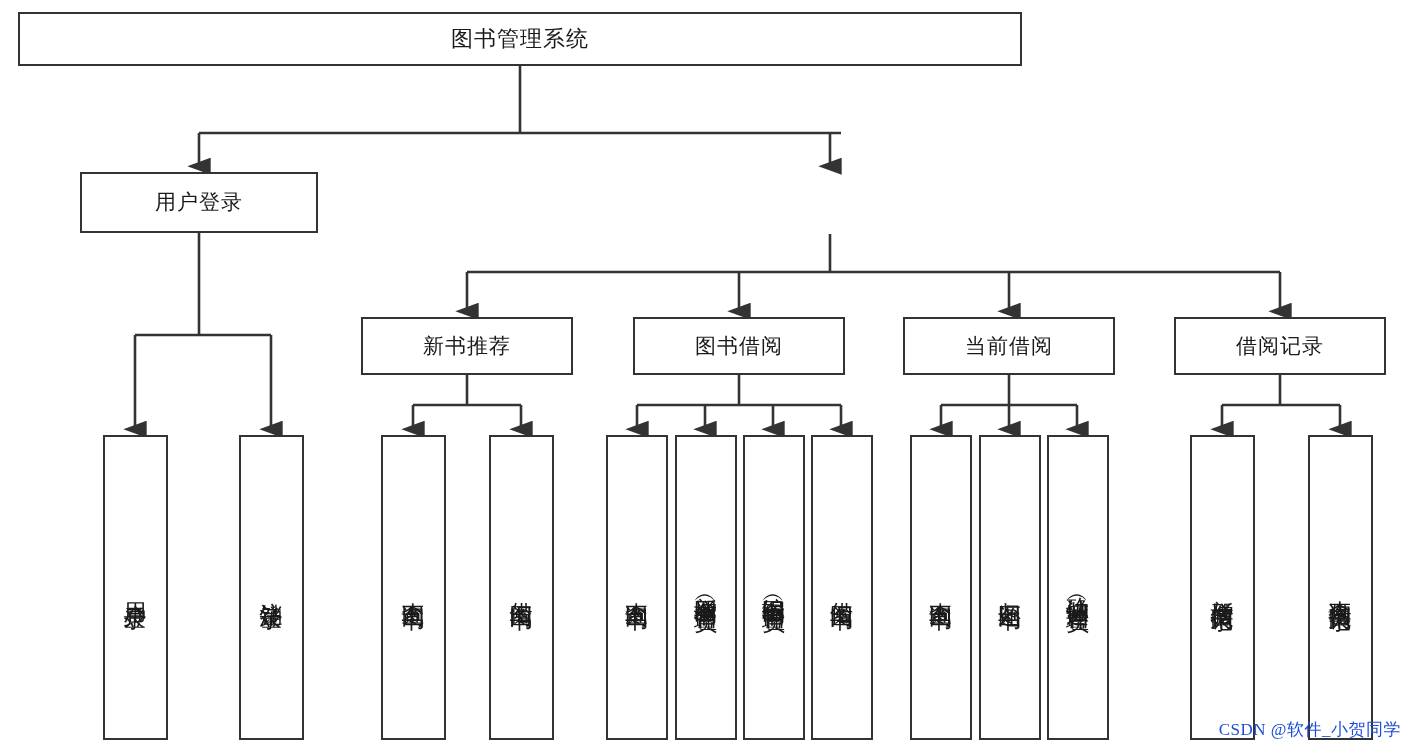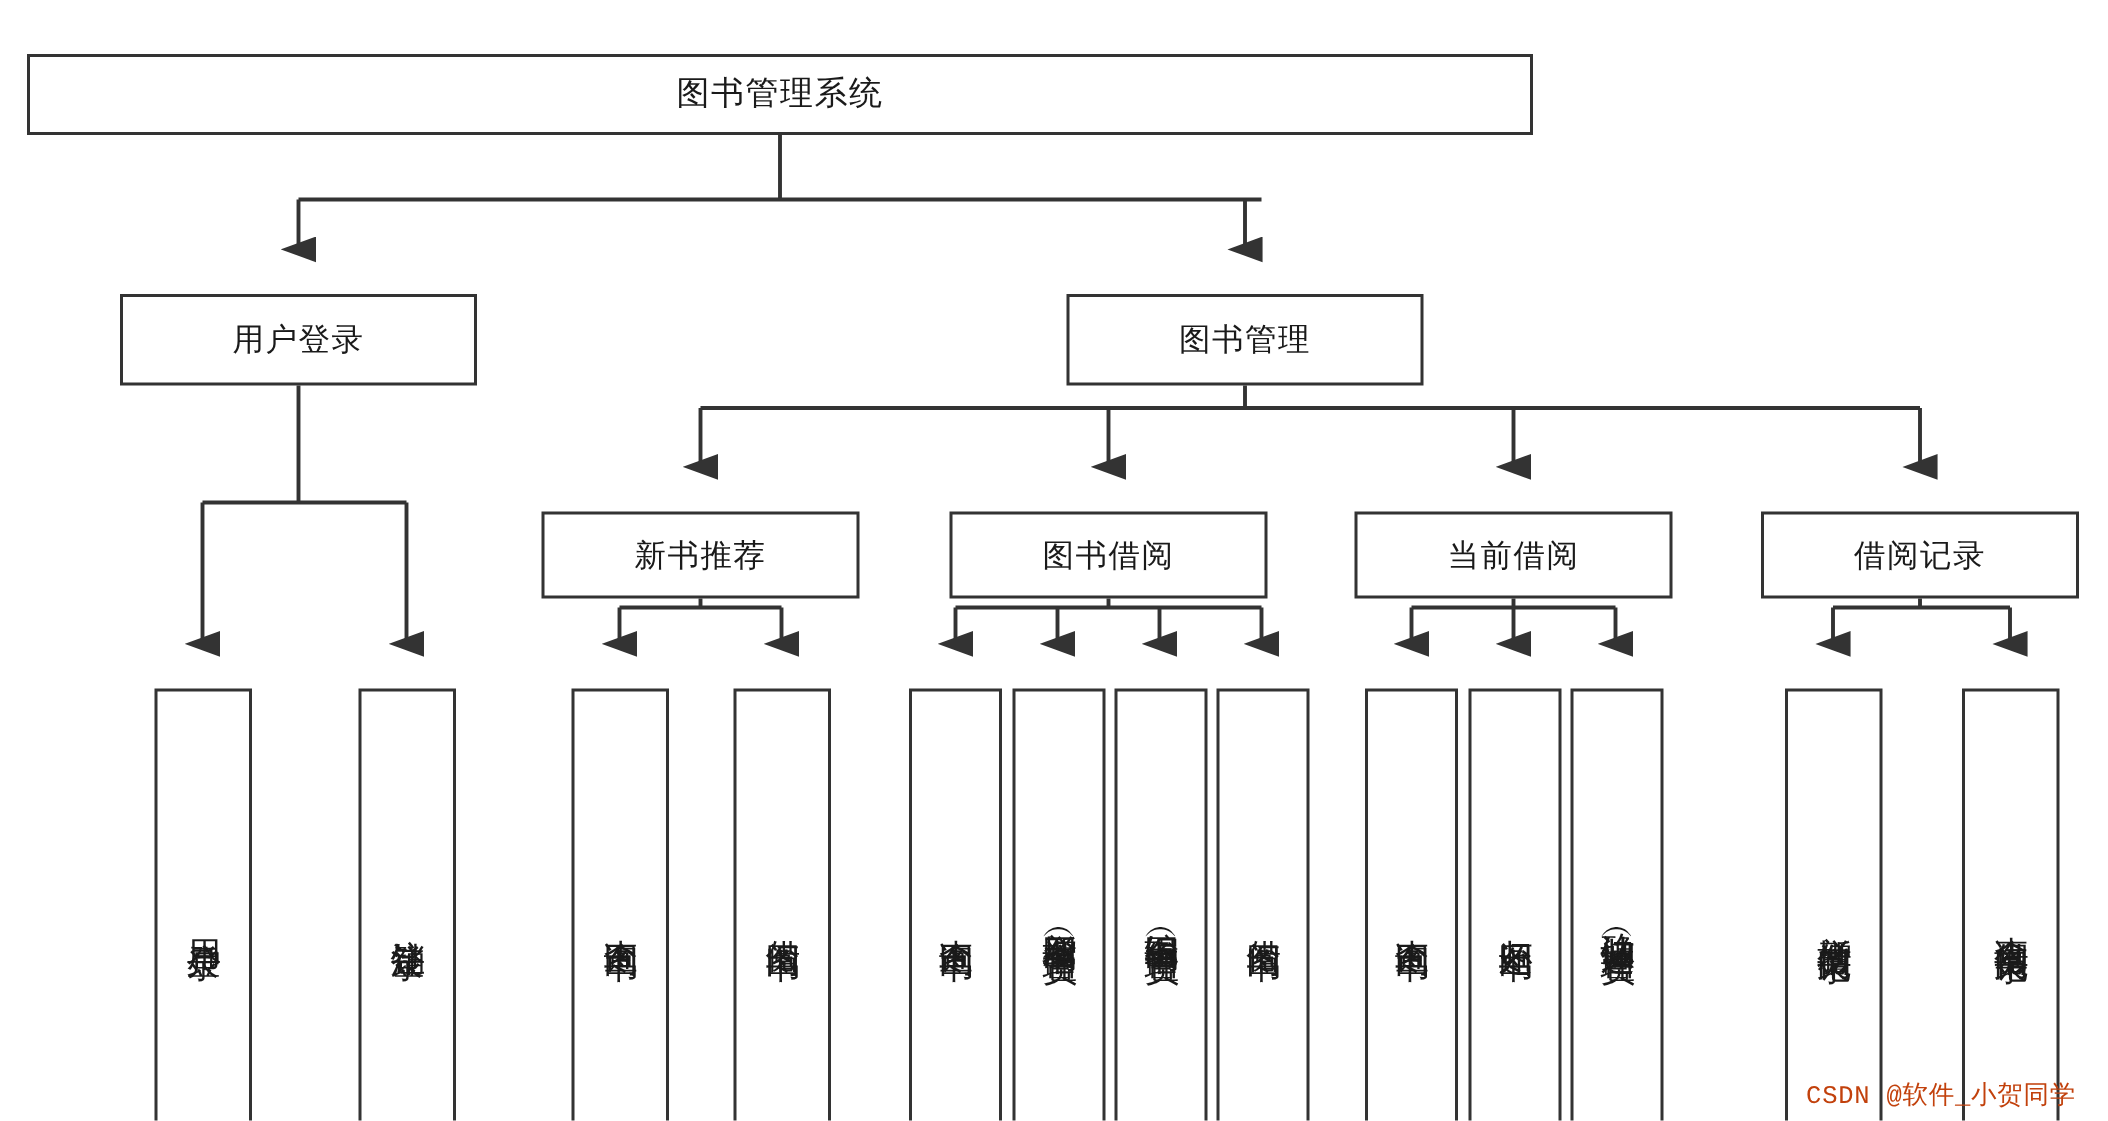--- a/index.html
+++ b/index.html
@@ -30,21 +30,20 @@
   }
   .node {
     position: absolute;
     box-sizing: border-box;
     background: #ffffff;
     border: 2px solid #333333;
     display: flex;
     align-items: center;
     justify-content: center;
     color: #1a1a1a;
-    margin-top: 24px;
   }
   .node-label {
     display: block;
     text-align: center;
     line-height: 1.18;
     color: #1a1a1a;
   }
   
   .node.h .node-label {
     font-size: 21px;
@@ -61,27 +60,27 @@
   .node.v .node-label {
     writing-mode: vertical-rl;
     text-orientation: upright;
     font-size: 23px;
     line-height: 1.22;
     letter-spacing: 2px;
     max-height: 100%;
   }
   #watermark {
     position: absolute;
-    right: 21px;
+    right: 4px;
     bottom: 6px;
     font-size: 17px;
-    color: #c2410c;
+    color: #1d4ed8;
     letter-spacing: 0.5px;
     white-space: nowrap;
-    font-family: Liberation Mono, monospace;
+    font-family: Liberation Serif, serif;
   }
 </style>
 </head>
 <body>
 
 <div id="diagram-root">
 
   <svg id="edge-layer" viewBox="0 0 1405 747" width="1405" height="747" xmlns="http://www.w3.org/2000/svg">
     <defs>
       <marker id="arrowhead" markerWidth="8" markerHeight="9" refX="3.2" refY="4.5" orient="auto" markerUnits="strokeWidth">
@@ -132,23 +131,20 @@
     </g>
   </svg>
 
   <div class="node h root" style="left:18px; top:12px; width:1004px; height:54px;">
     <span class="node-label">图书管理系统</span>
   </div>
 
   <div class="node h" style="left:80px; top:172px; width:238px; height:61px;">
     <span class="node-label">用户登录</span>
   </div>
-  <div class="node h" style="left:711px; top:172px; width:238px; height:61px;">
-    <span class="node-label">图书管理</span>
-  </div>
 
   <div class="node h" style="left:633px; top:317px; width:212px; height:58px;">
     <span class="node-label">图书借阅</span>
   </div>
   <div class="node h" style="left:361px; top:317px; width:212px; height:58px;">
     <span class="node-label">新书推荐</span>
   </div>
   <div class="node h" style="left:1174px; top:317px; width:212px; height:58px;">
     <span class="node-label">借阅记录</span>
   </div>

